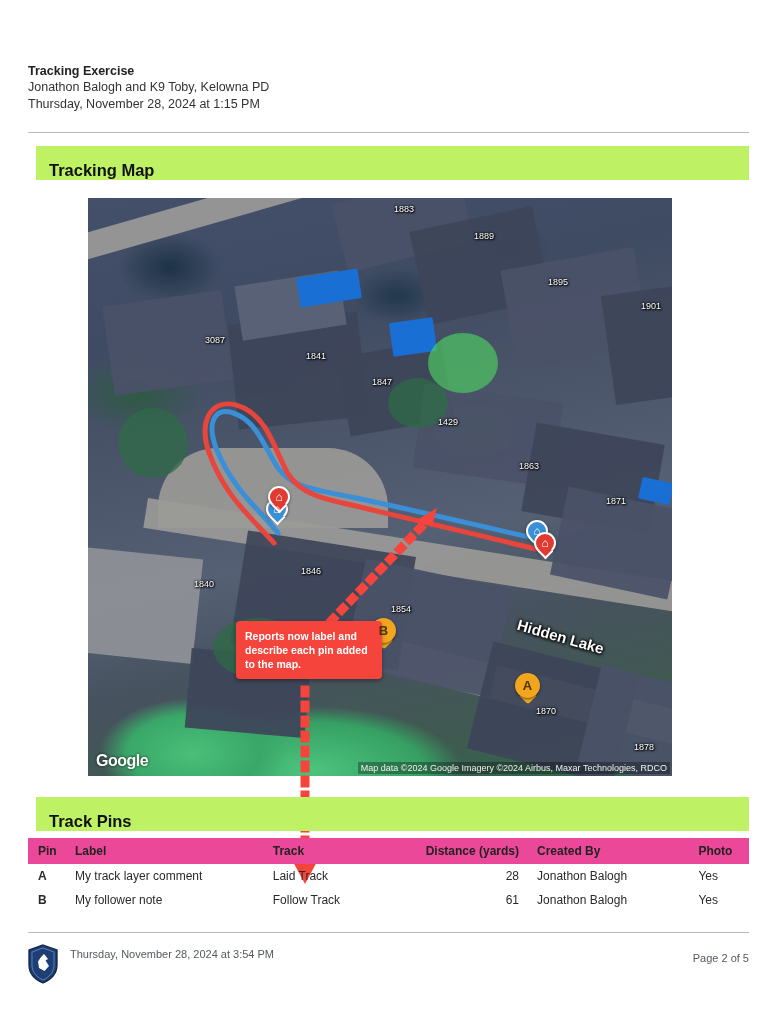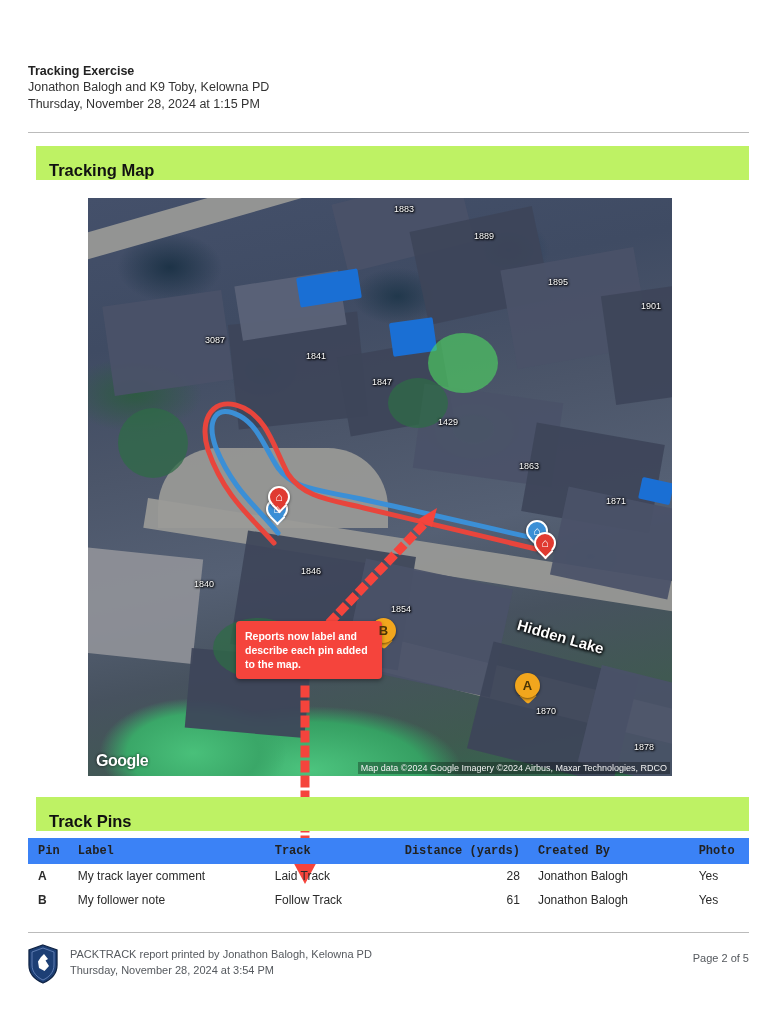--- a/index.html
+++ b/index.html
@@ -152,21 +152,21 @@
     box-shadow: 0 2px 4px rgba(0,0,0,.35);
   }
   .ann-svg { position: absolute; inset: 0; width: 777px; height: 1024px; }
 
   
   .pins-table {
     position: absolute; left: 28px; top: 838px; width: 721px;
     border-collapse: collapse;
     font-size: 12px;
   }
-  .pins-table thead tr { background: #3b82f6; font-family: Liberation Mono, monospace; }
+  .pins-table thead tr { background: #ec4899; }
   .pins-table th {
     text-align: left; font-weight: bold; color: #222;
     padding: 6px 8px 6px 10px; font-size: 12px;
   }
   .pins-table td {
     padding: 5px 8px 5px 10px; color: #2a2a2a;
   }
   .pins-table .c-pin { width: 34px; }
   .pins-table .c-label { width: 196px; }
   .pins-table .c-track { width: 120px; }
@@ -345,19 +345,18 @@
   </table>
 
   <div class="hrule" id="rule-foot"></div>
   <div class="footer">
     <svg class="shield" viewBox="0 0 30 40">
       <path d="M15 1 L29 6 V21 C29 30 22 36 15 39 C8 36 1 30 1 21 V6 Z" fill="#1d3f75" stroke="#0f2344" stroke-width="1.3"></path>
       <path d="M15 4 L26 8 V21 C26 28.5 20.5 33.5 15 36 C9.5 33.5 4 28.5 4 21 V8 Z" fill="none" stroke="#6e8cc0" stroke-width="0.8"></path>
       <path d="M16 10 L20 15 L17.5 16.5 L21 22 L16.5 27 L11 24 L10 17.5 L13 13 Z" fill="#ffffff"></path>
     </svg>
     <div class="foot-text">
-      <div>PACKTRACK report printed by Jonathon Balogh, Kelowna PD</div>
       <div>Thursday, November 28, 2024 at 3:54 PM</div>
     </div>
   </div>
   <div class="page-num">Page 2 of 5</div>
 
 </div>
 
 </body></html>

